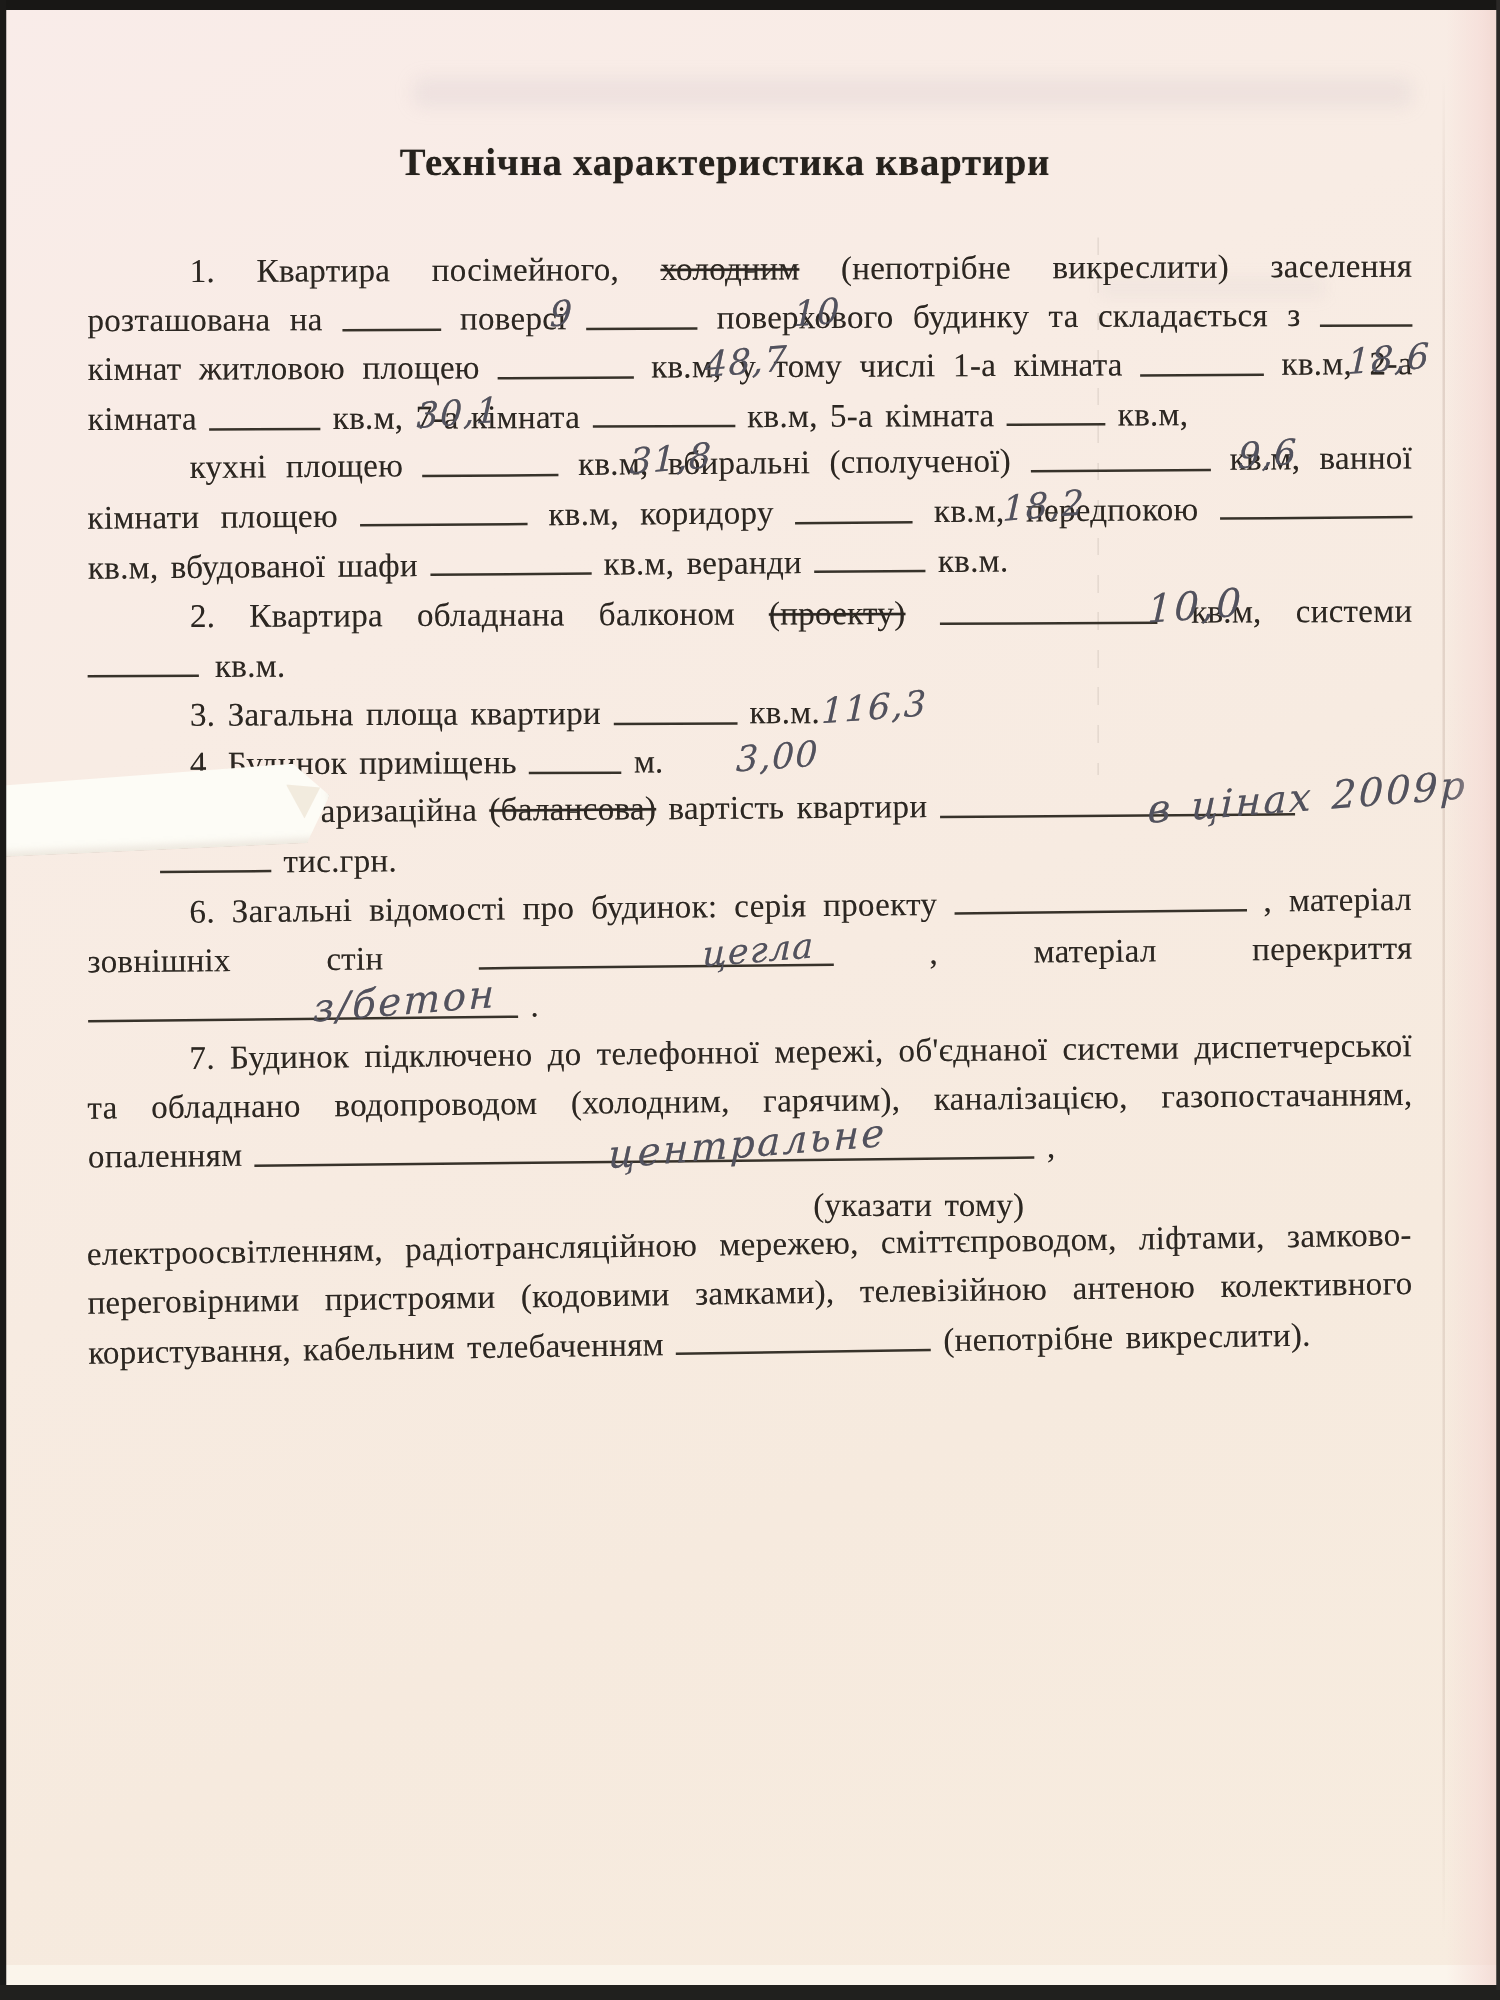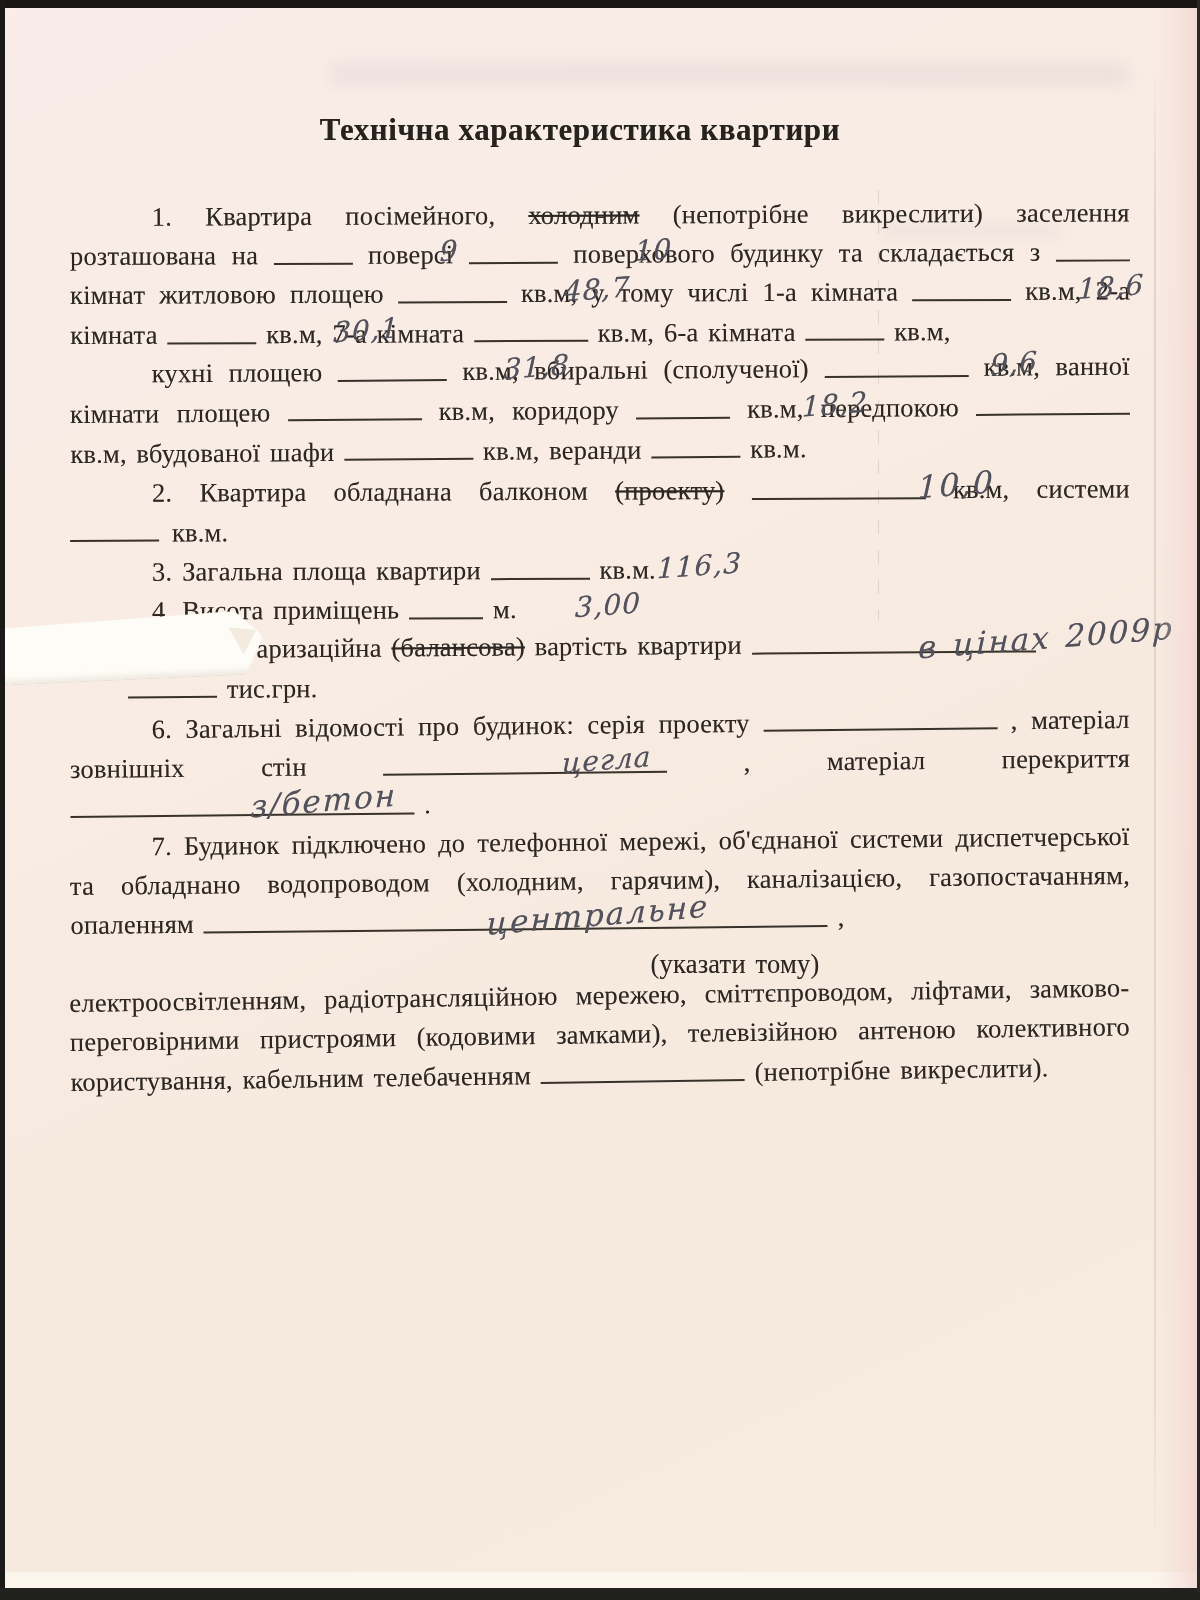--- a/index.html
+++ b/index.html
@@ -104,21 +104,21 @@
       <span>поверхового будинку та складається з</span>
       <span class="blank w70"><span class="hw">2</span></span>
       <span>кімнат житловою площею</span>
       <span class="blank w105"><span class="hw">48,7</span></span>
       <span>кв.м, у тому числі 1-а кімната</span>
       <span class="blank w95"><span class="hw">18,6</span></span>
       <span>кв.м, 2-а кімната</span>
       <span class="blank w85"><span class="hw">30,1</span></span>
       <span>кв.м, 7-а кімната</span>
       <span class="blank w110"></span>
-      <span>кв.м, 6-а кімната</span>
+      <span>кв.м, 5-а кімната</span>
       <span class="blank w75"></span>
       <span>кв.м,</span>
     </p>
 
     <p class="para ind r04">
       <span>кухні площею</span>
       <span class="blank w105"><span class="hw">31,8</span></span>
       <span>кв.м, вбиральні (сполученої)</span>
       <span class="blank w140"><span class="hw">9,6</span></span>
       <span>кв.м, ванної кімнати площею</span>
@@ -146,21 +146,21 @@
 
     <p class="para ind r02">
       <span>3.</span>
       <span>Загальна площа квартири</span>
       <span class="blank w95"><span class="hw">116,3</span></span>
       <span>кв.м.</span>
     </p>
 
     <p class="para ind r02">
       <span>4.</span>
-      <span>Висота приміщень</span>
+      <span>Будинок приміщень</span>
       <span class="blank w70"><span class="hw">3,00</span></span>
       <span>м.</span>
     </p>
 
     <div>
       <p class="para ind r04">
         <span>5.</span>
         <span>Інвентаризаційна</span>
         <span class="st">(балансова)</span>
         <span>вартість квартири</span>

